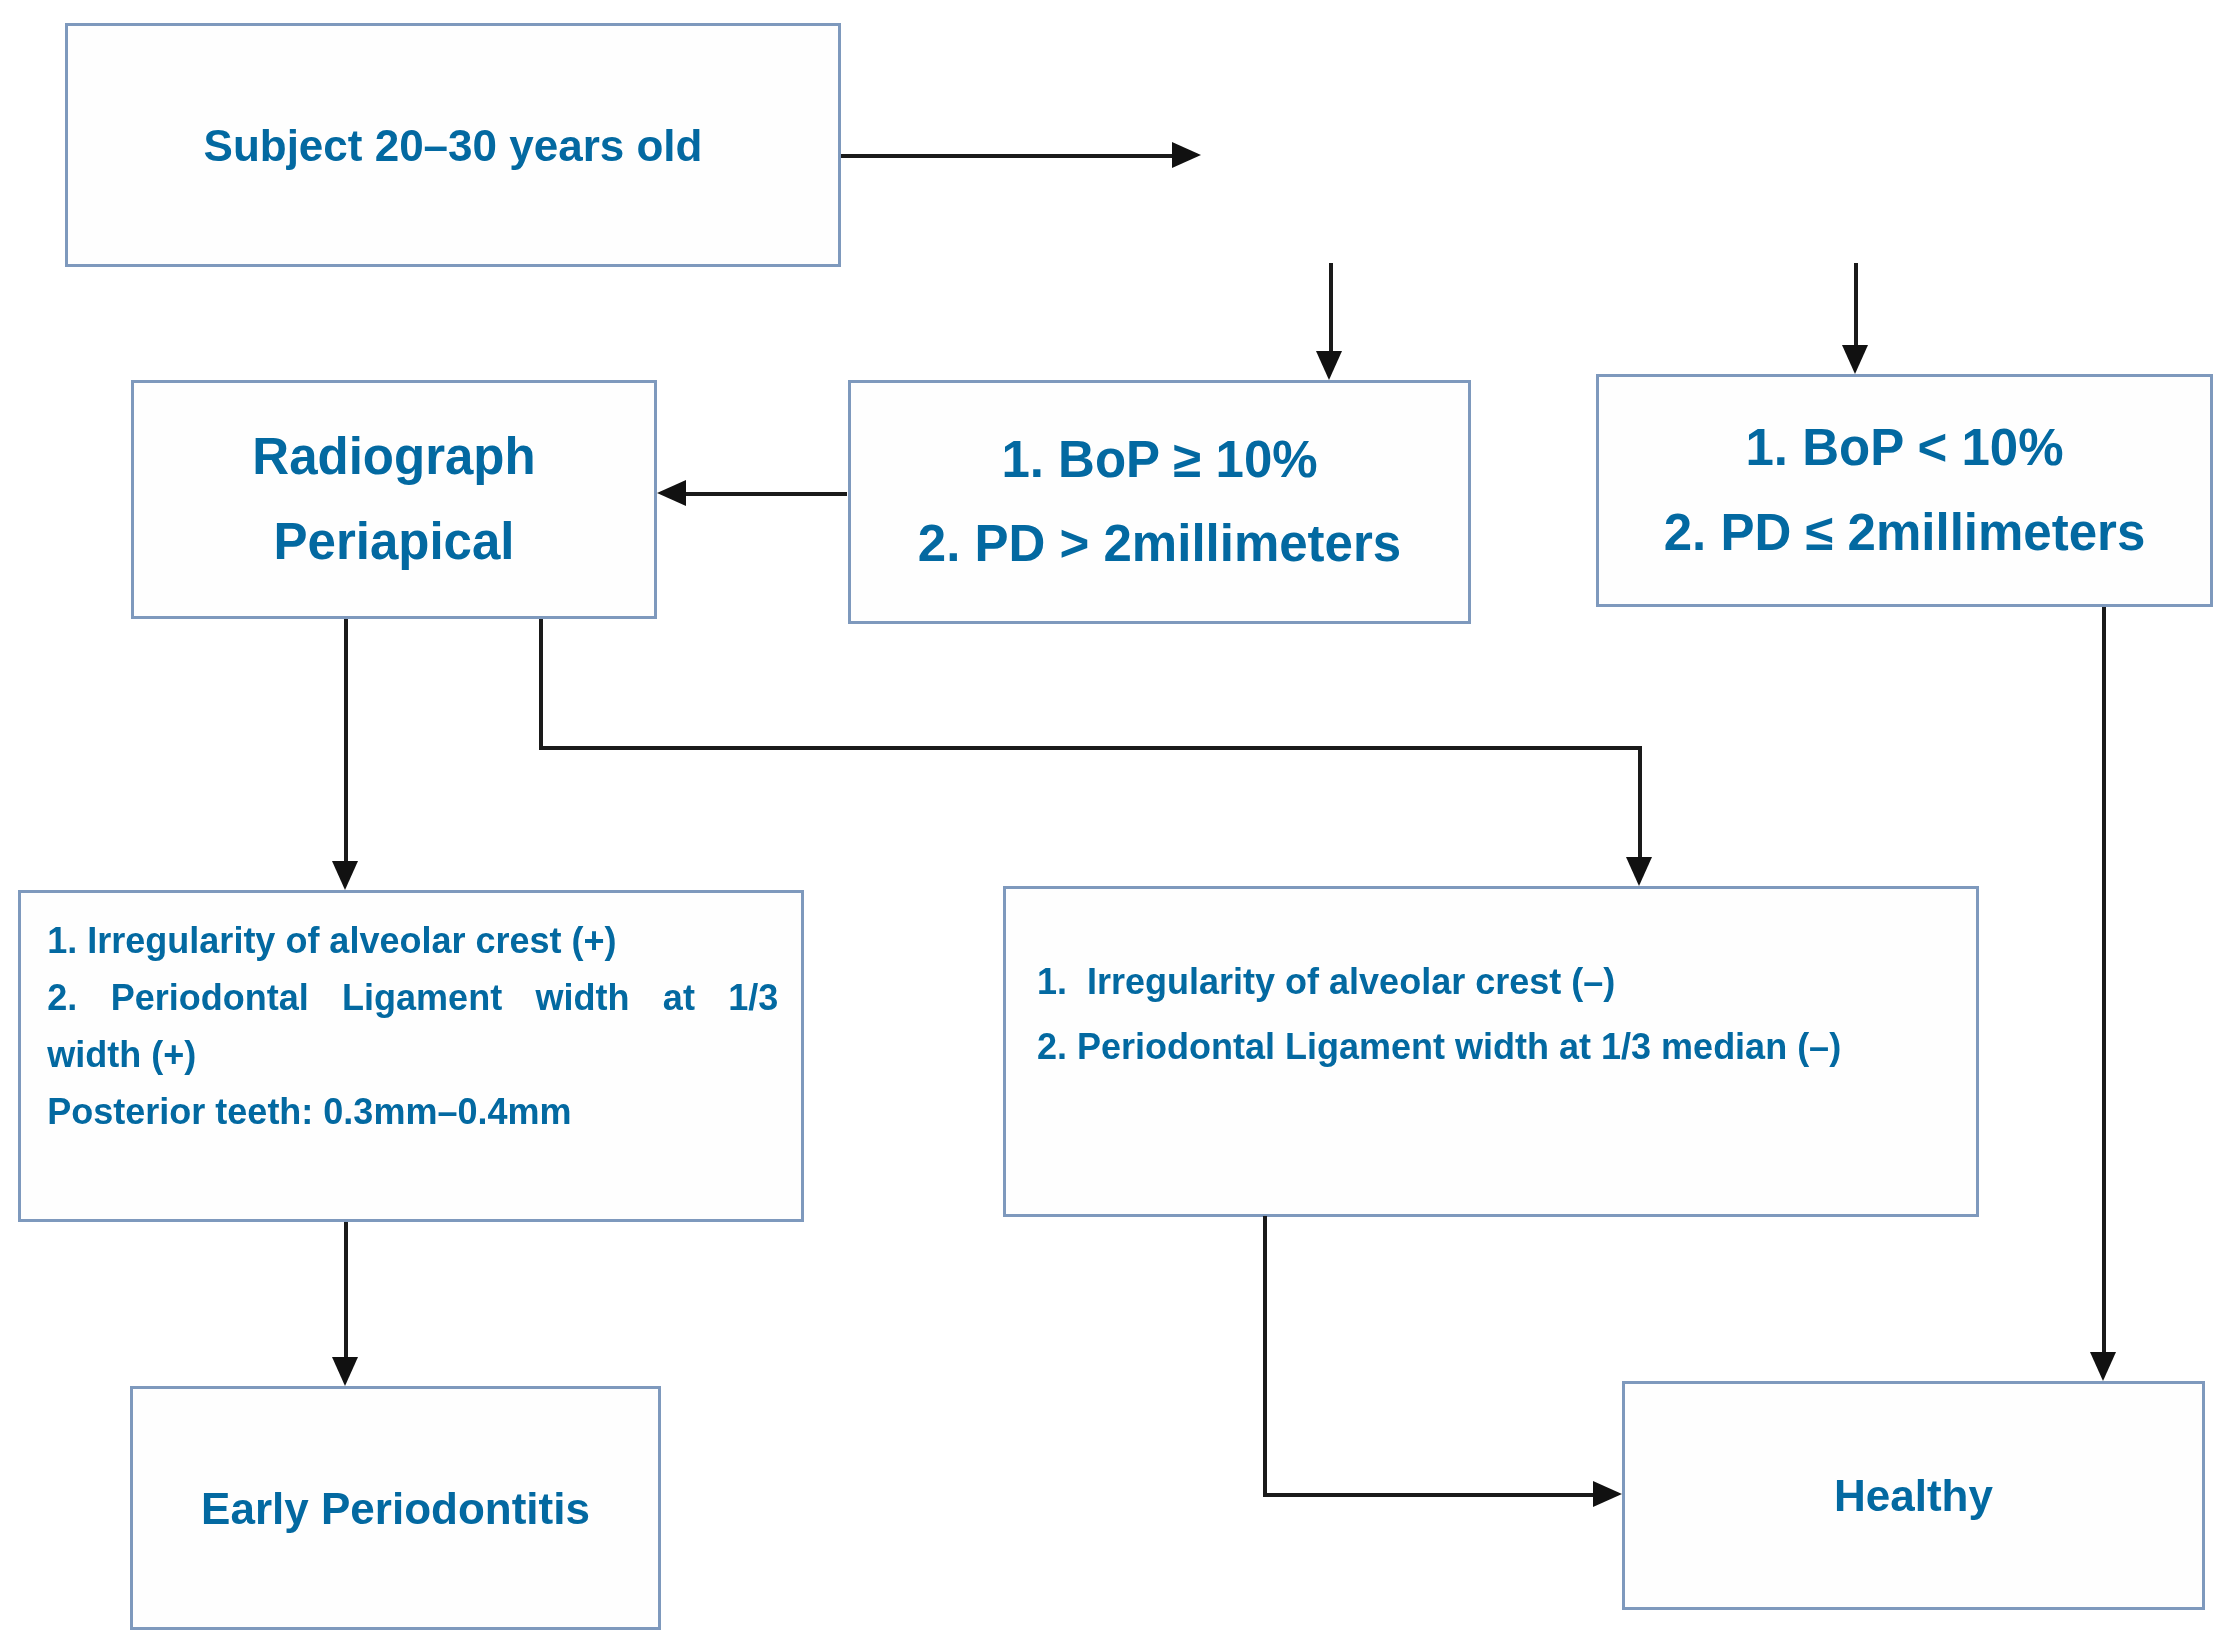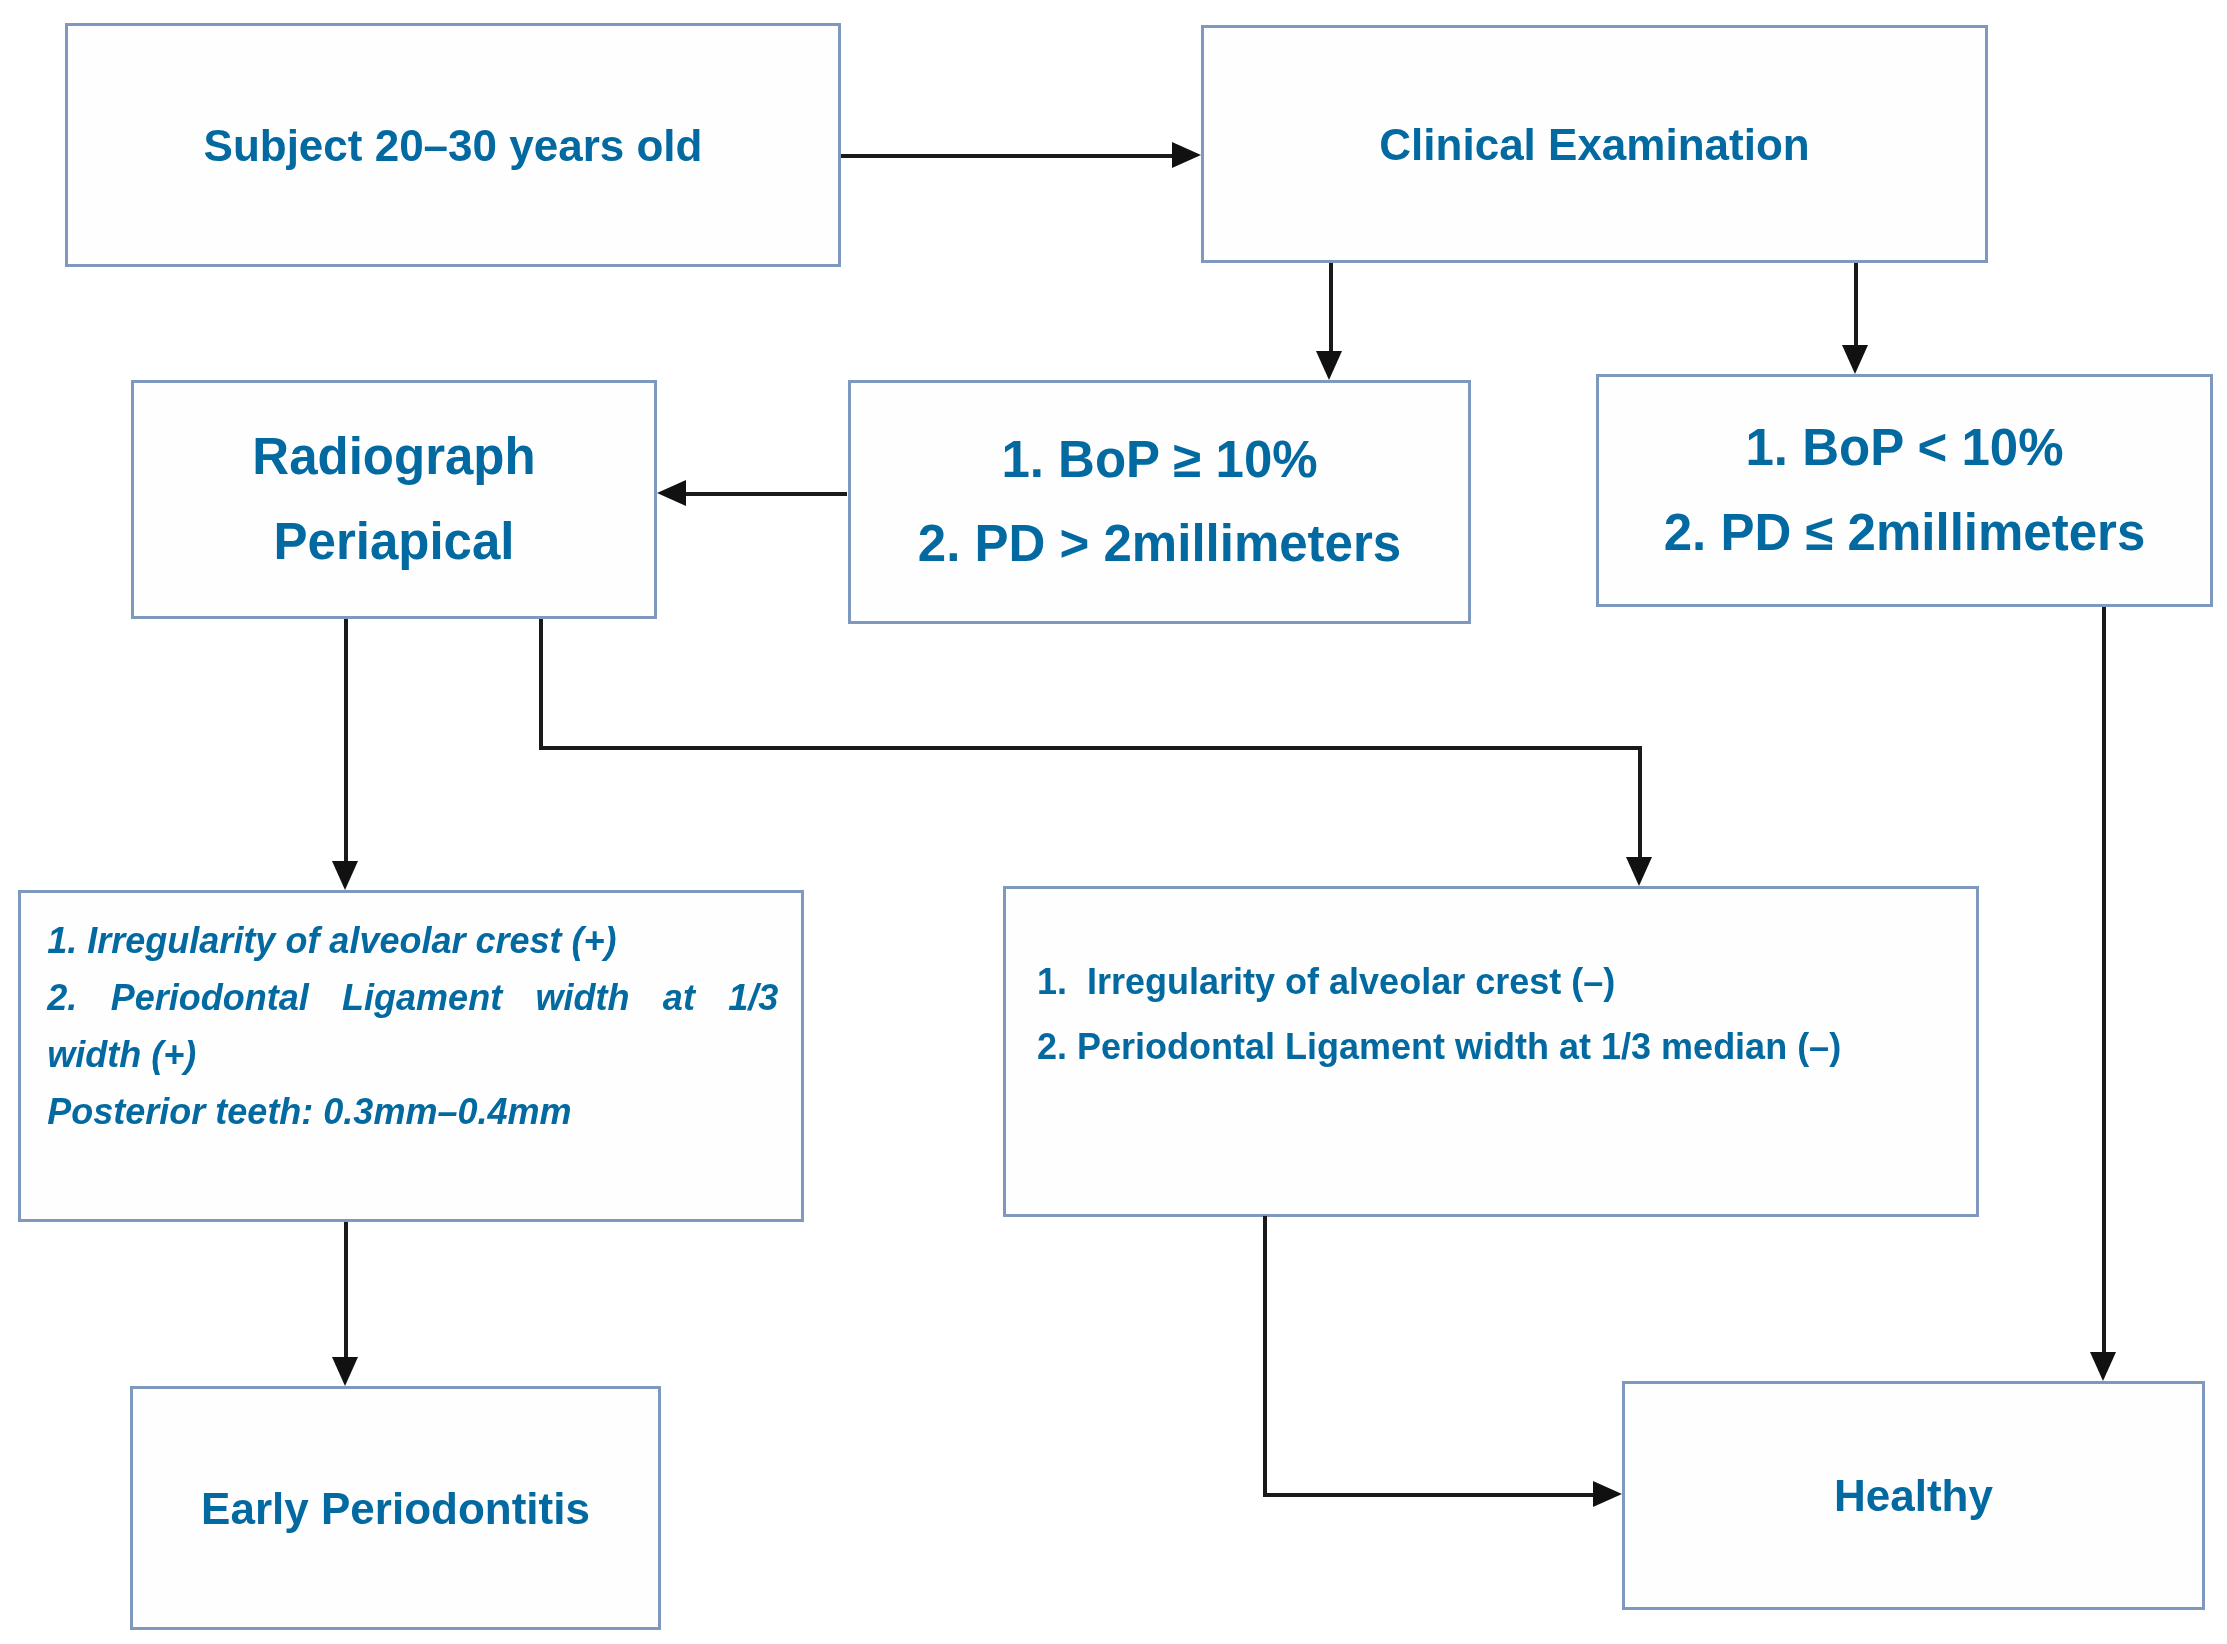--- a/index.html
+++ b/index.html
@@ -19,41 +19,38 @@
     font-weight:bold;
   }
   .center{
     display:flex;flex-direction:column;
     align-items:center;justify-content:center;
     text-align:center;
   }
   .big{font-size:44px;line-height:1.25;}
   .mid{font-size:51px;line-height:1.65;}
   .crit{font-size:36px;text-align:left;}
-  .crit-left{padding:20px 23px 4px 26px;line-height:1.58;font-style:italic;}
+  .crit-left{padding:20px 23px 4px 26px;line-height:1.58;}
   .crit-right{padding:61px 31px 12px 31px;line-height:1.8;}
   .justify{text-align:justify;text-align-last:justify;}
   .line{position:absolute;background:#1a1a1a;}
   .head{position:absolute;width:0;height:0;}
   .head-down{border-left:13.7px solid transparent;border-right:13.7px solid transparent;border-top:29px solid #111111;}
   .head-right{border-top:13.7px solid transparent;border-bottom:13.7px solid transparent;border-left:29px solid #111111;}
   .head-left{border-top:13.7px solid transparent;border-bottom:13.7px solid transparent;border-right:29px solid #111111;}
 </style>
 </head>
 <body>
 
 <div class="stage">
 
   <div class="node center big" style="left:65px;top:23px;width:776px;height:244px;">
     <div>Subject 20–30 years old</div>
   </div>
 
-  <div class="node center big" style="left:1201px;top:25px;width:787px;height:238px;">
-    <div>Clinical Examination</div>
-  </div>
 
   <div class="node center mid" style="left:131px;top:380px;width:526px;height:239px;">
     <div>Radiograph</div>
     <div>Periapical</div>
   </div>
 
   <div class="node center mid" style="left:848px;top:380px;width:623px;height:244px;">
     <div>1. BoP ≥ 10%</div>
     <div>2. PD &gt; 2millimeters</div>
   </div>

